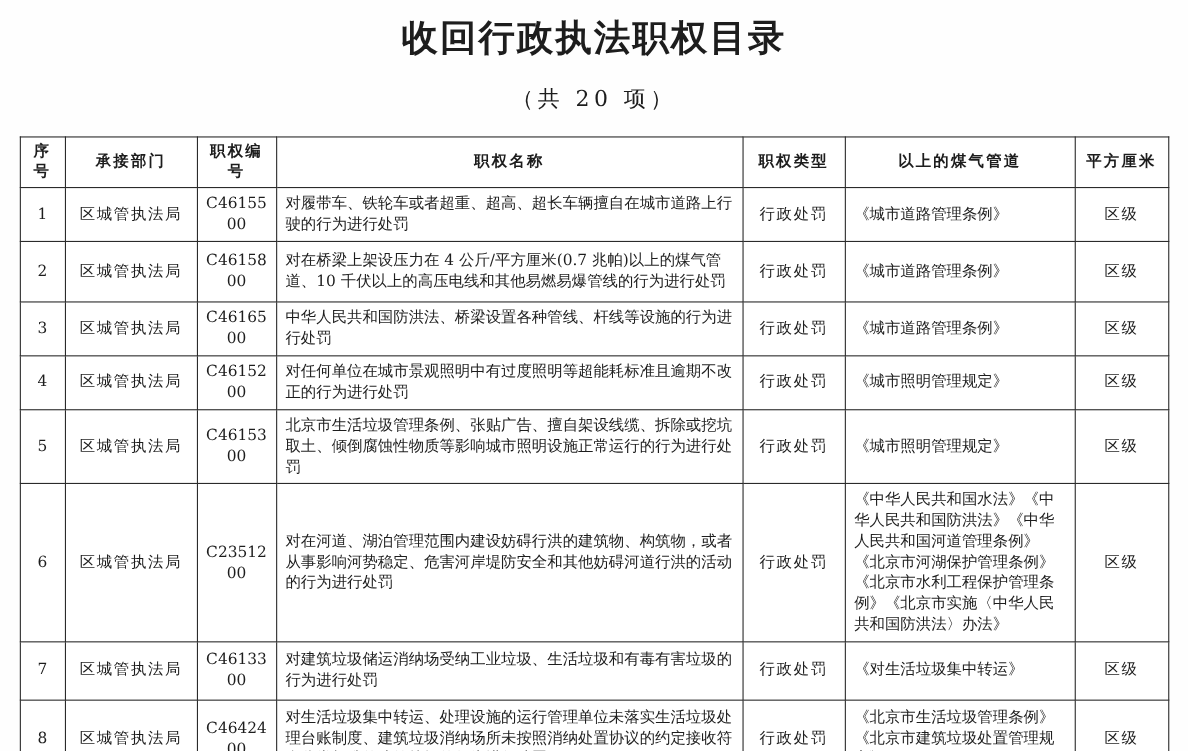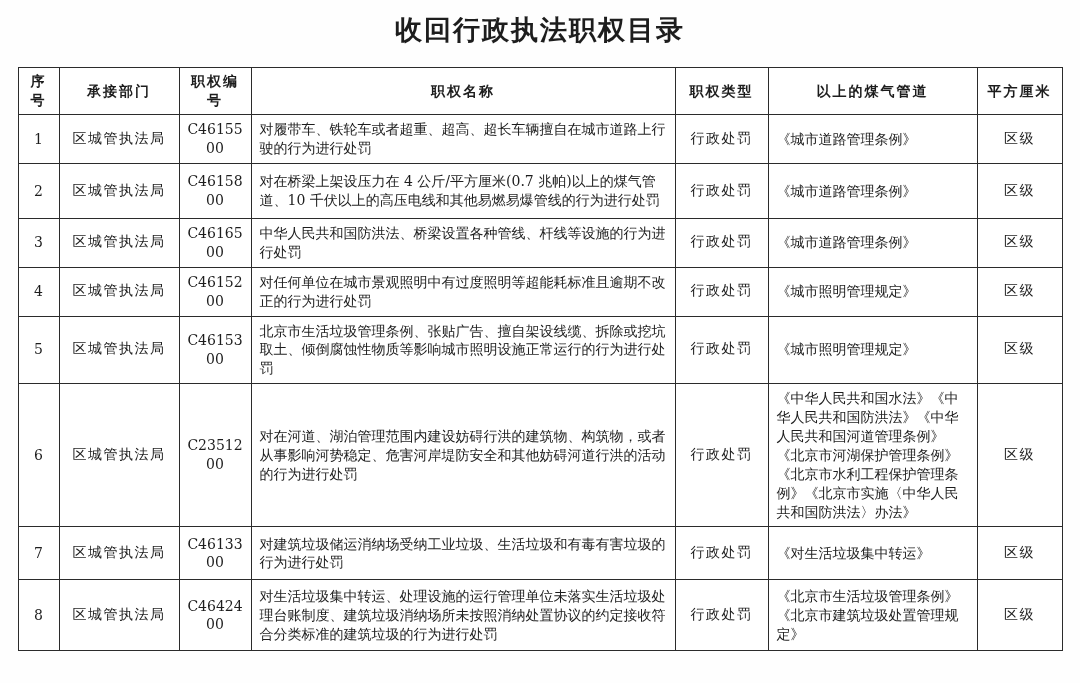--- a/index.html
+++ b/index.html
@@ -12,21 +12,21 @@
     color: #1d1d1d;
   }
   .page {
     width: 1080px;
     height: 683px;
     overflow: hidden;
     background: #fefefe;
   }
   .title {
     text-align: center;
-    font-size: 27px;
+    font-size: 33px;
     font-weight: bold;
     margin: 14px 0 0 0;
     letter-spacing: 2px;
     line-height: 1.2;
   }
   .subtitle {
     text-align: center;
     font-size: 20px;
     margin-top: 22px;
     letter-spacing: 4px;
@@ -52,37 +52,37 @@
     font-weight: bold;
     height: 24px;
     letter-spacing: 2px;
   }
   .powers td.c-name, .powers td.c-basis {
     text-align: left;
     padding: 5px 8px;
   }
   .powers td.c-dept, .powers td.c-type, .powers td.c-level {
     letter-spacing: 1.5px;
-    font-family: Liberation Serif, serif;
   }
   
   .powers tbody tr:nth-child(1) { height: 46px; }
   .powers tbody tr:nth-child(2) { height: 55px; }
   .powers tbody tr:nth-child(3) { height: 48px; }
   .powers tbody tr:nth-child(4) { height: 46px; }
   .powers tbody tr:nth-child(5) { height: 64px; }
   .powers tbody tr:nth-child(6) { height: 137px; }
   .powers tbody tr:nth-child(7) { height: 53px; }
   .powers tbody tr:nth-child(8) { height: 71px; }
 </style>
 </head>
 <body>
 
 <div class="page">
   <h1 class="title">收回行政执法职权目录</h1>
+  <div class="subtitle">（共 20 项）</div>
 
   <table class="powers">
     <colgroup>
       <col style="width:41px">
       <col style="width:120px">
       <col style="width:72px">
       <col style="width:424px">
       <col style="width:93px">
       <col style="width:209px">
       <col style="width:85px">

